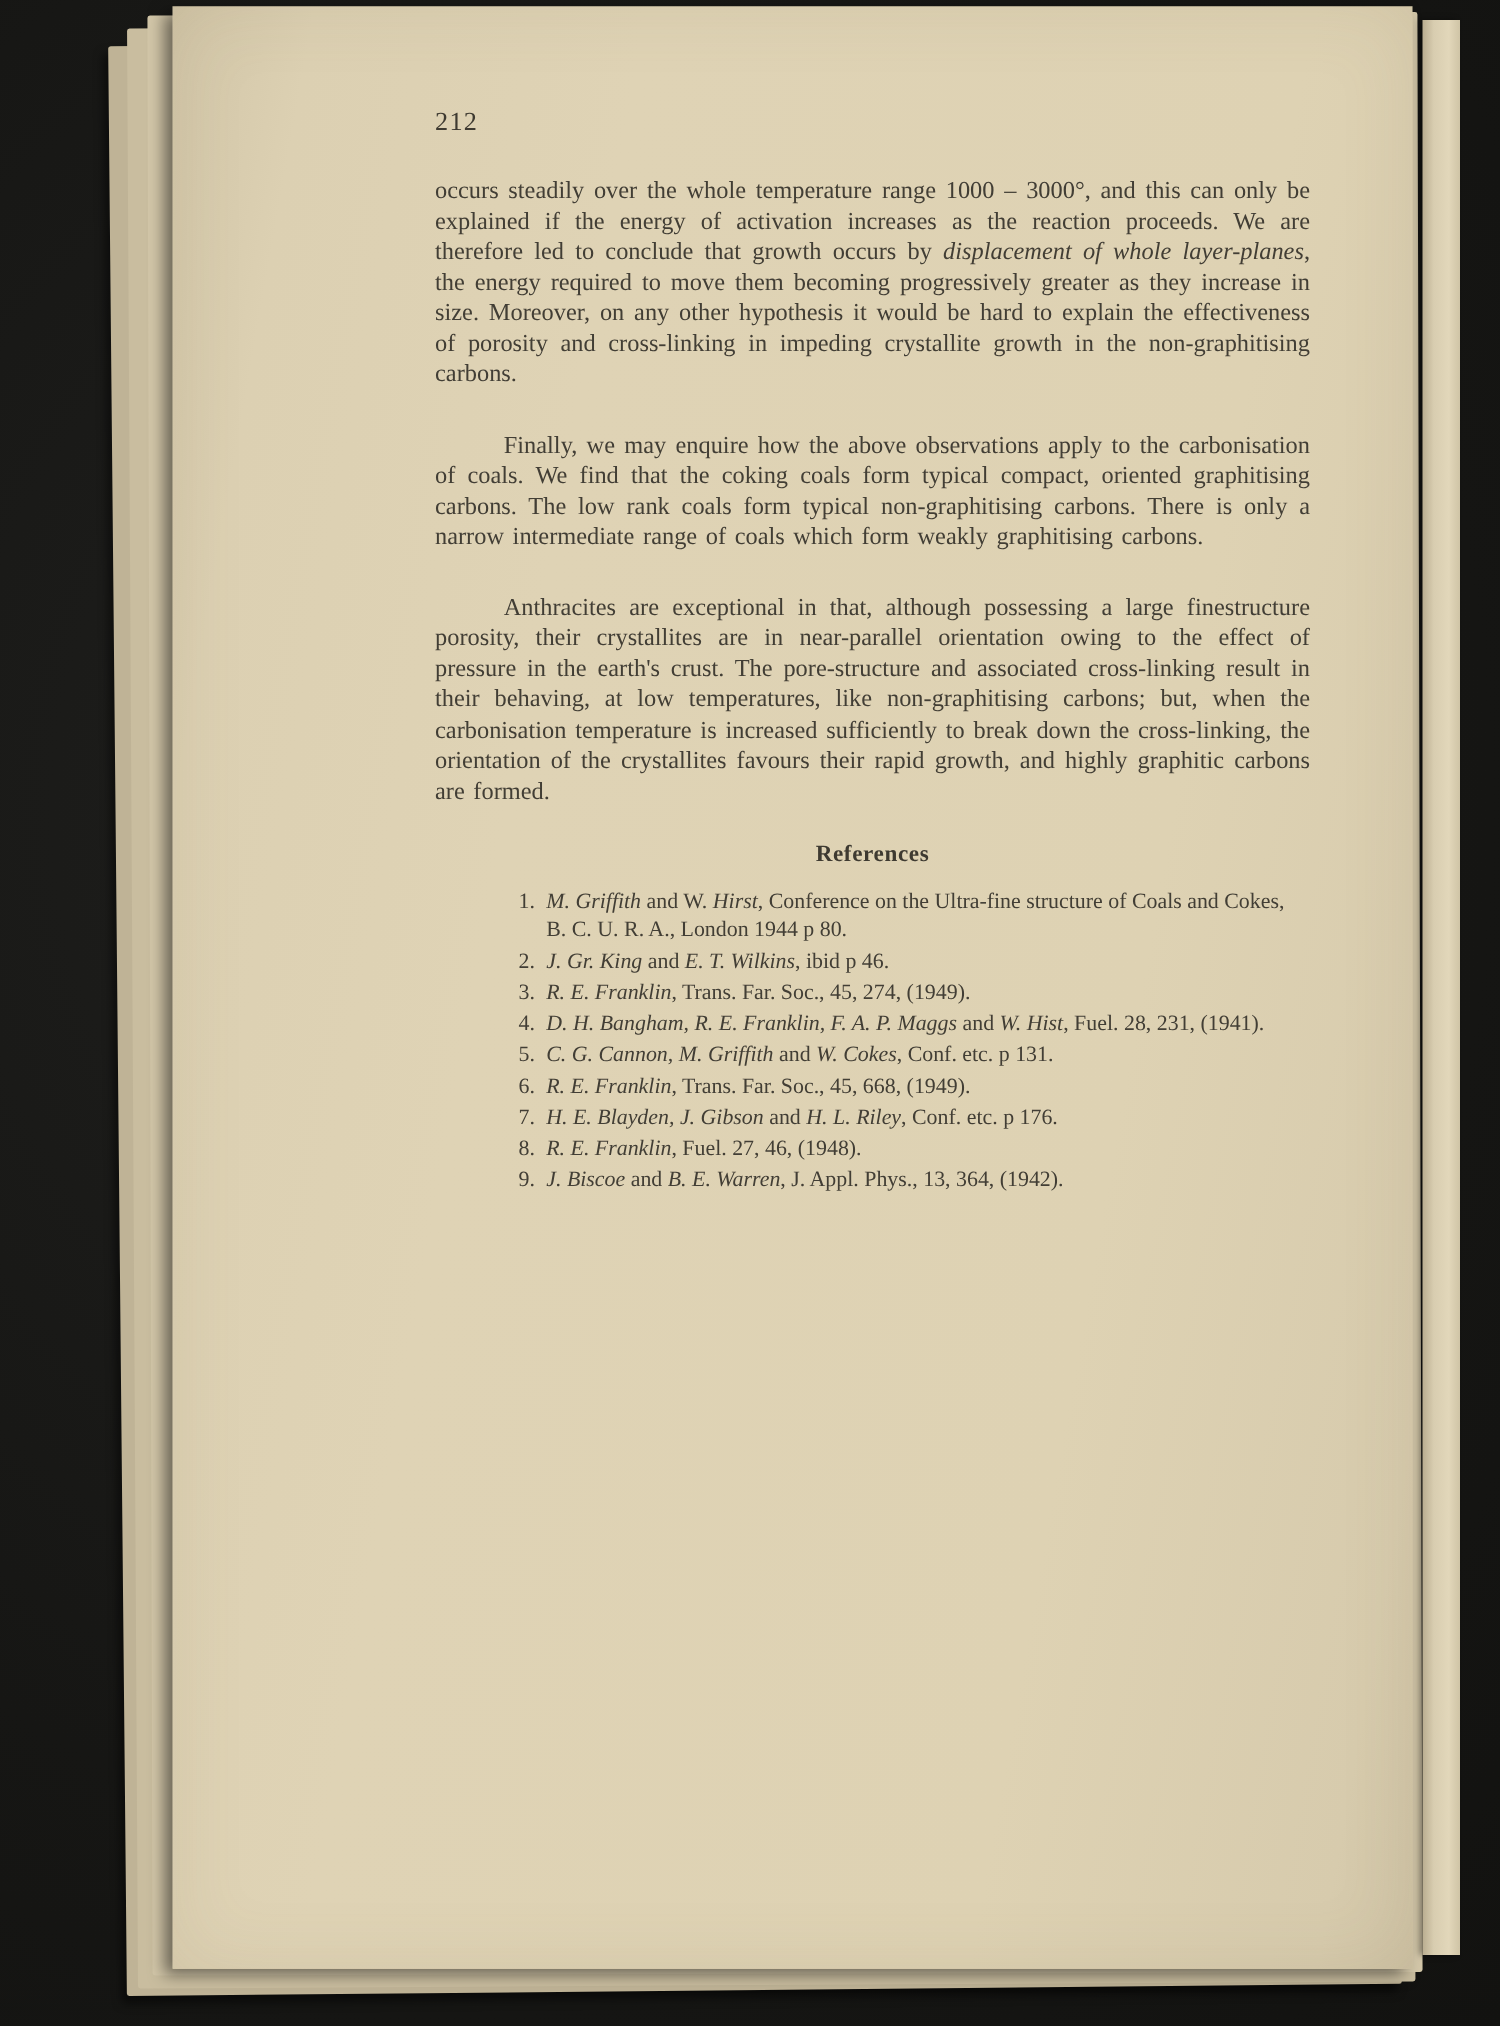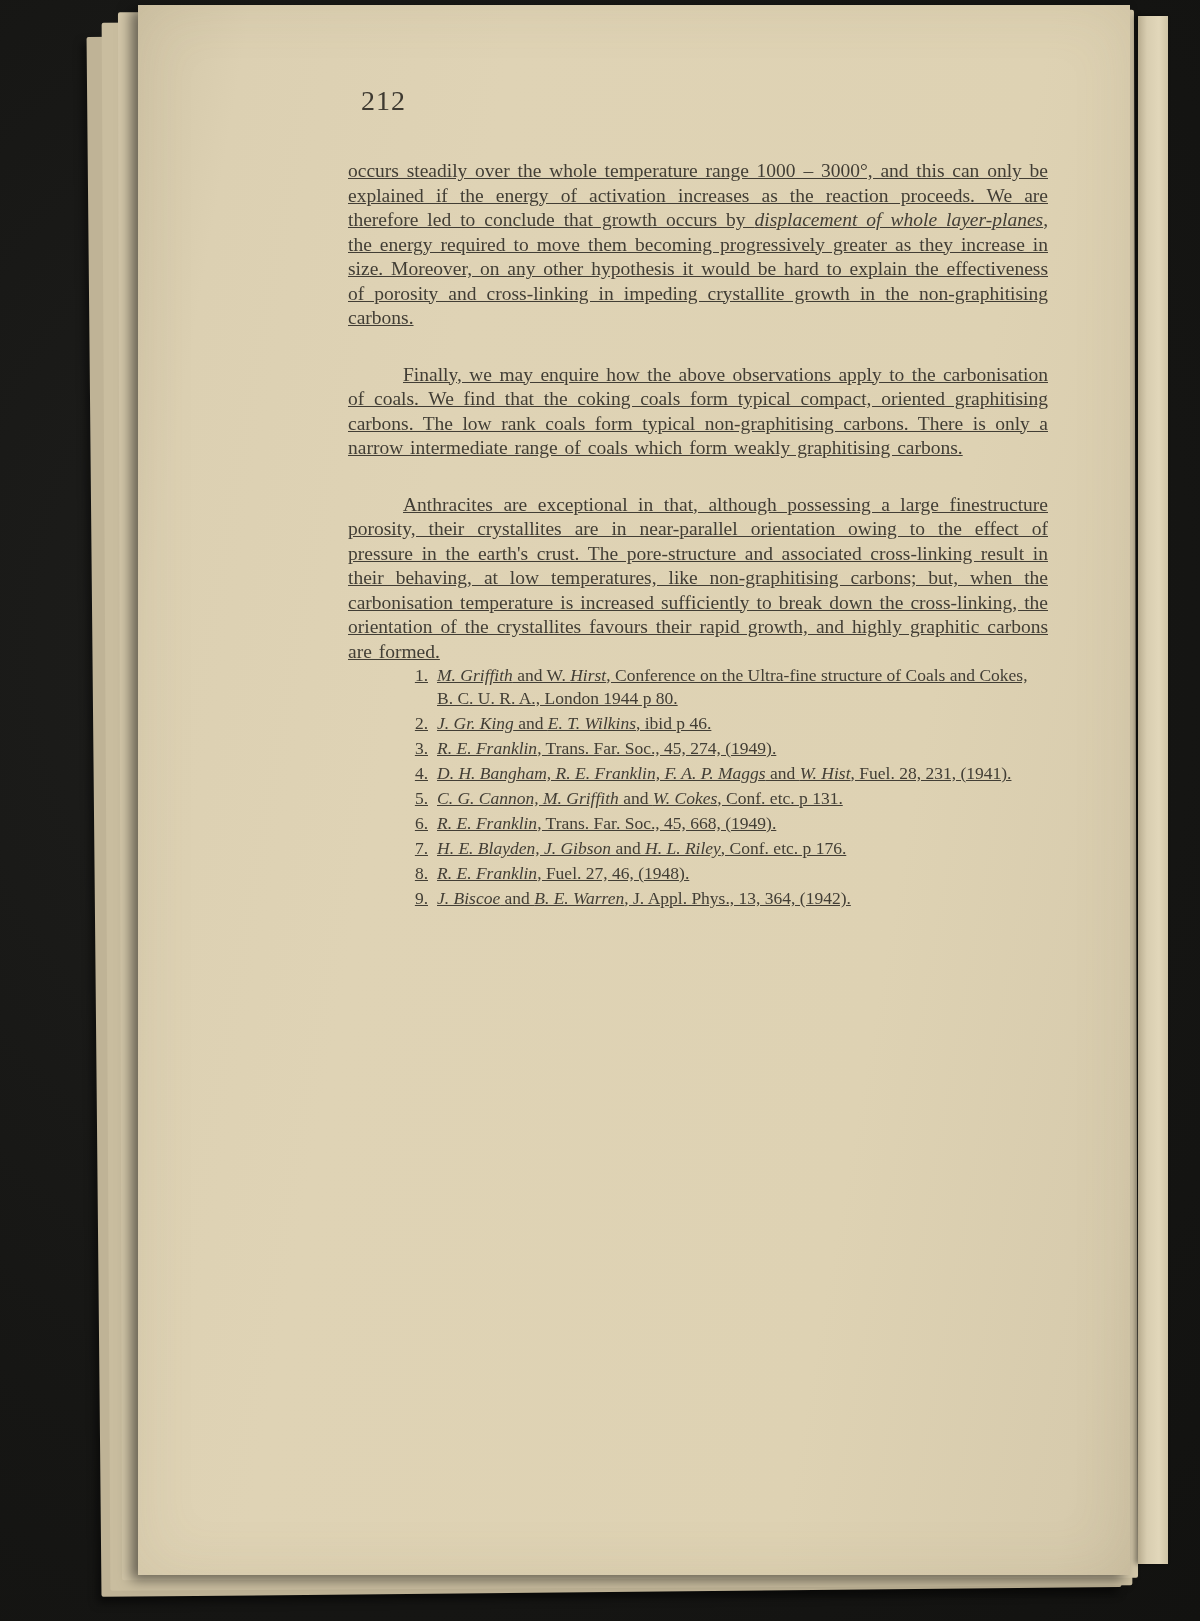--- a/index.html
+++ b/index.html
@@ -37,31 +37,29 @@
     position: absolute;
     left: 138px; top: 5px;
     width: 992px; height: 1570px;
     background:
       linear-gradient(100deg, #d2c6a8 0%, #dcd0b2 9%, #dfd3b5 30%, #ded2b3 72%, #d7cbad 94%, #d0c4a6 100%);
     box-shadow: -7px 5px 12px rgba(0,0,0,0.5), inset 0 0 60px rgba(120,105,70,0.12);
   }
   .page-number {
     position: absolute;
     left: 210px; top: 80px;
-    font-size: 28px;
+    font-size: 21px;
     color: #3e3a31;
     letter-spacing: 1px;
-    margin-left: 13px;
   }
   .text-block {
     position: absolute;
-    left: 210px; top: 154px;
+    left: 210px; top: 136px;
     width: 700px;
     color: #423e35;
-    text-decoration: underline;
   }
   .para {
     margin: 0;
     font-size: 19.5px;
     line-height: 24.5px;
     text-align: justify;
     word-spacing: 2px;
   }
   .para.indent { text-indent: 55px; margin-top: 32px; }
   .para em { font-style: italic; }
@@ -110,20 +108,21 @@
 
   <div class="page">
 
     <div class="page-number">212</div>
 
     <div class="text-block">
       <p class="para"><span>occurs steadily over the whole temperature range 1000 – 3000°, and this can only be explained if the energy of activation increases as the reaction proceeds. We are therefore led to conclude that growth occurs by </span><em>displacement of whole layer-planes</em><span>, the energy required to move them becoming progressively greater as they increase in size. Moreover, on any other hypothesis it would be hard to explain the effectiveness of porosity and cross-linking in impeding crystallite growth in the non-graphitising carbons.</span></p>
       <p class="para indent"><span>Finally, we may enquire how the above observations apply to the carbonisation of coals. We find that the coking coals form typical compact, oriented graphitising carbons. The low rank coals form typical non-graphitising carbons. There is only a narrow intermediate range of coals which form weakly graphitising carbons.</span></p>
       <p class="para indent"><span>Anthracites are exceptional in that, although possessing a large finestructure porosity, their crystallites are in near-parallel orientation owing to the effect of pressure in the earth's crust. The pore-structure and associated cross-linking result in their behaving, at low temperatures, like non-graphitising carbons; but, when the carbonisation temperature is increased sufficiently to break down the cross-linking, the orientation of the crystallites favours their rapid growth, and highly graphitic carbons are formed.</span></p>
 
+      <h3 class="ref-heading">References</h3>
 
       <ol class="refs">
         <li class="ref">
           <span class="ref-num">1.</span>
           <span class="ref-text"><em>M. Griffith</em><span> and W. </span><em>Hirst</em><span>, Conference on the Ultra-fine structure of Coals and Cokes, B. C. U. R. A., London 1944 p 80.</span></span>
         </li>
         <li class="ref">
           <span class="ref-num">2.</span>
           <span class="ref-text"><em>J. Gr. King</em><span> and </span><em>E. T. Wilkins</em><span>, ibid p 46.</span></span>
         </li>

